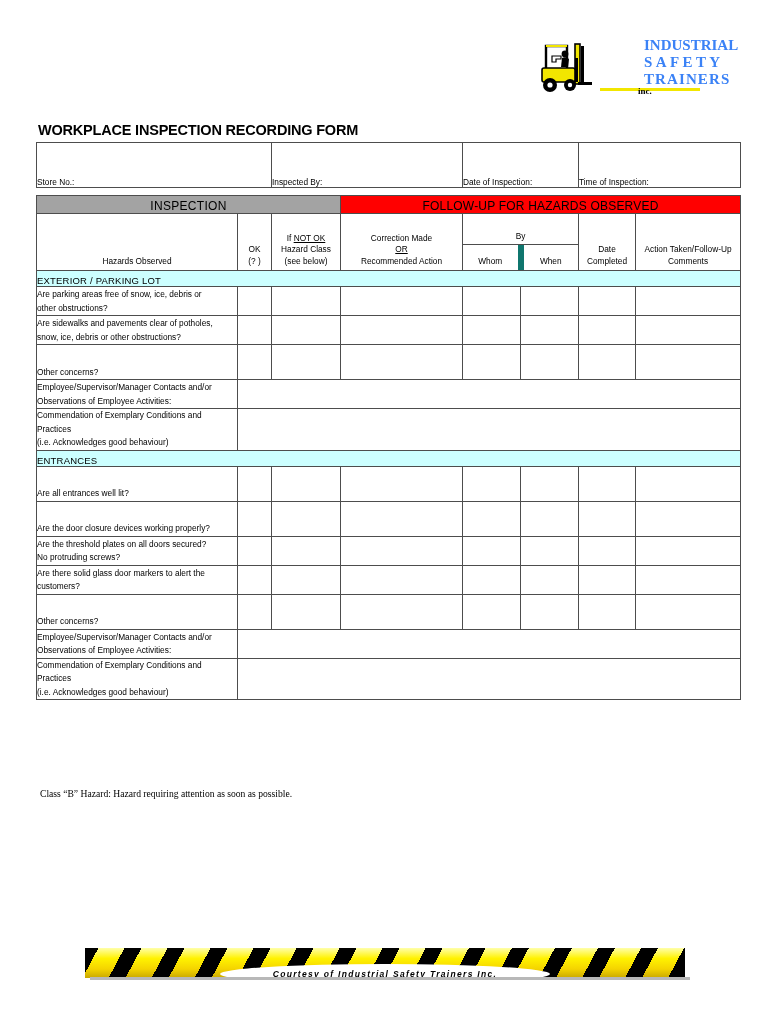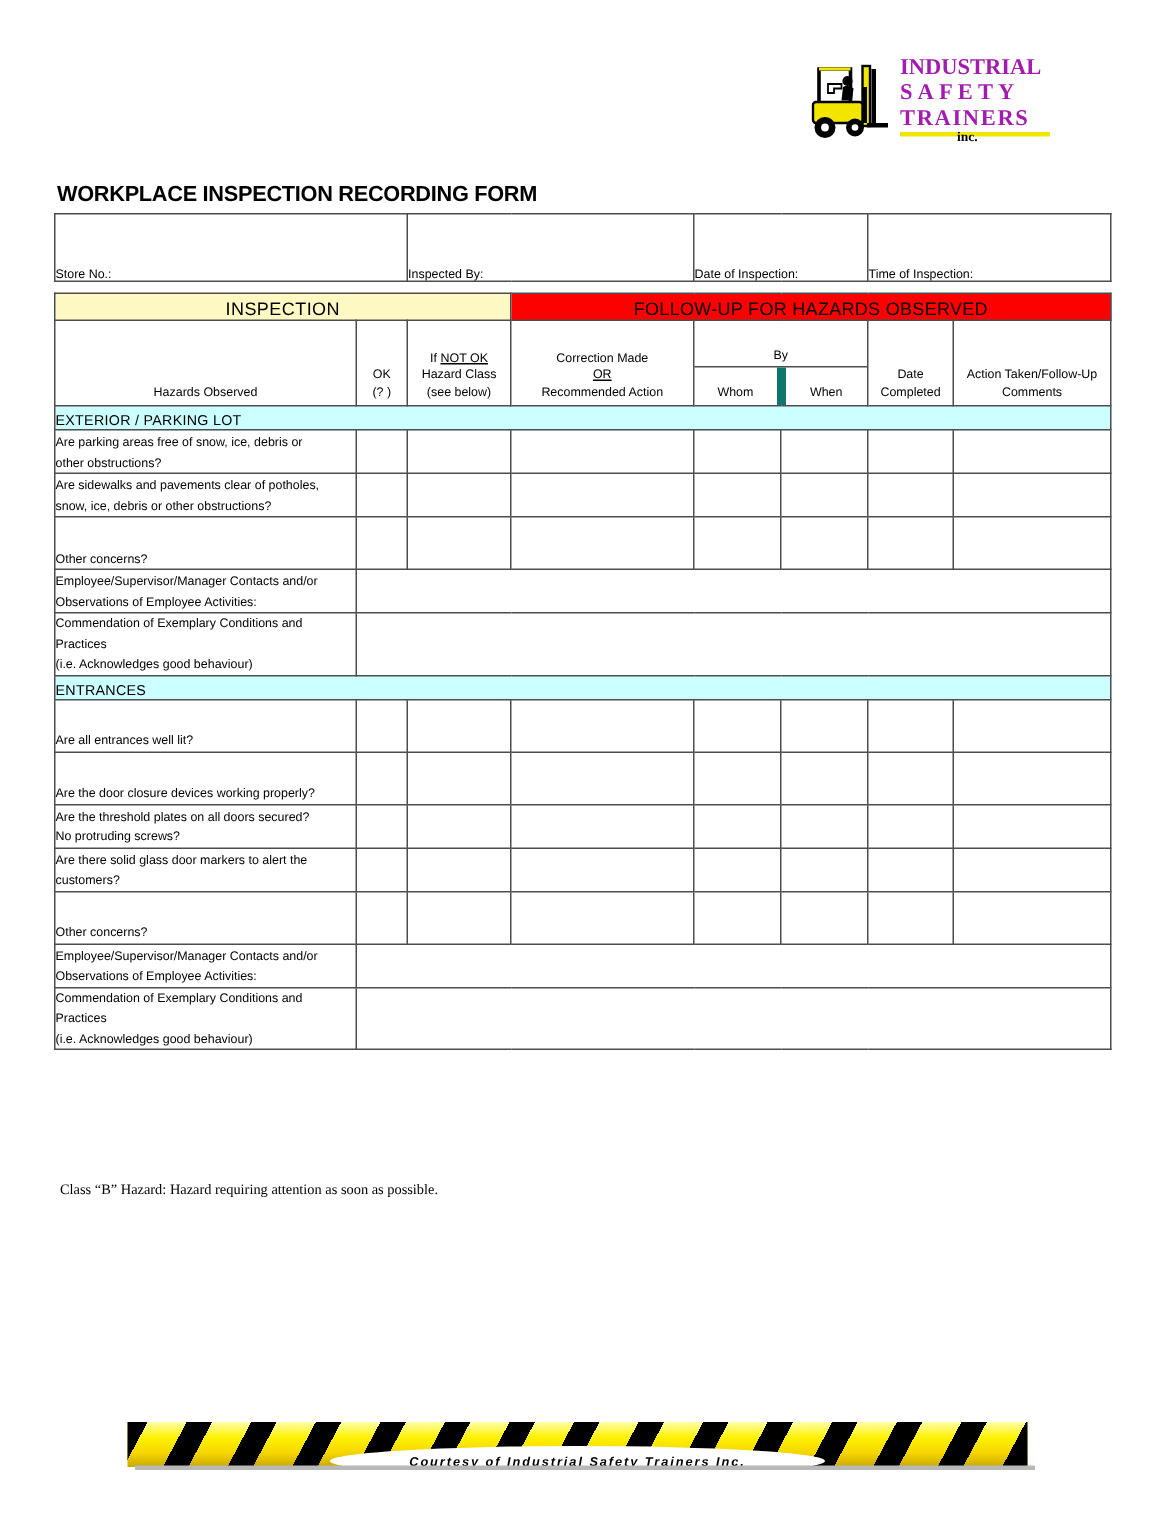--- a/index.html
+++ b/index.html
@@ -33,23 +33,24 @@
   }
   .logo-words {
     position: absolute;
     left: 66px;
     top: 2px;
     width: 104px;
   }
   .logo-line {
     font-family: "Liberation Serif", serif;
     font-weight: bold;
-    color: #a21caf;
+    color: #3b82f6;
     line-height: 1.0;
     white-space: nowrap;
+    margin-left: 44px;
   }
   .logo-line.l1 { font-size: 15px; letter-spacing: 0px; }
   .logo-line.l2 { font-size: 15px; letter-spacing: 3.4px; margin-top: 2px;}
   .logo-line.l3 { font-size: 15px; letter-spacing: 1.1px; margin-top: 2px;}
   .logo-underline {
     width: 100px;
     height: 3px;
     background: #F2E600;
     margin-top: 1px;
   }
@@ -94,21 +95,21 @@
   
   .info-cell {
     height: 44px;
     vertical-align: top;
     padding: 3px 0 0 4px;
     font-size: 8.3px;
   }
 
   
   .banner-yellow {
-    background: #fef9c3;
+    background: #a3a3a3;
     text-align: center;
     font-size: 12px;
     font-weight: bold;
     height: 17px;
     vertical-align: middle;
     letter-spacing: 0.3px;
   }
   .banner-red {
     background: #FF0000;
     text-align: center;

